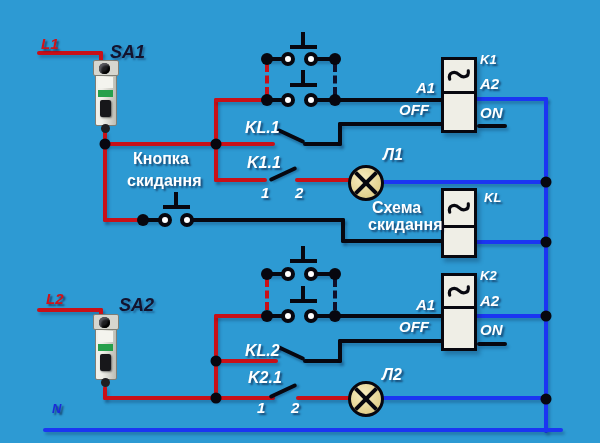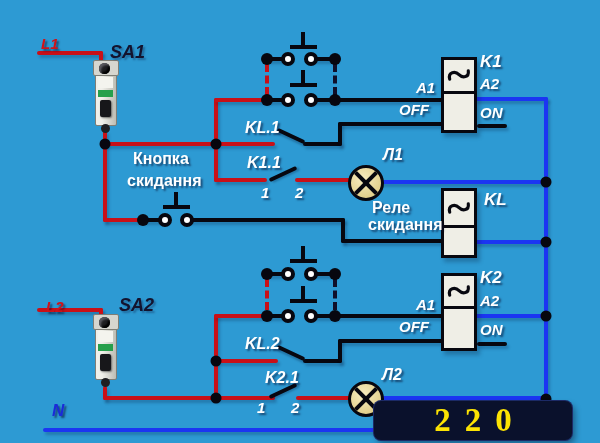--- a/index.html
+++ b/index.html
@@ -40,21 +40,21 @@
   .brk .screw-t{position:absolute;left:9px;top:3px;width:11px;height:11px;border-radius:50%;background:#1f1f22;box-shadow:inset 2px 2px 2px #5a5a60,inset -2px -2px 2px #000}
   .brk .body{position:absolute;left:5px;top:13px;width:20px;height:51px;background:linear-gradient(90deg,#f0f0ea 30%,#bdbdb4);border:1px solid #7e7e76;border-radius:2px}
   .brk .tag{position:absolute;left:8px;top:17px;width:15px;height:11px;background:#f4f4ee}
   .brk .band{position:absolute;left:8px;top:30px;width:15px;height:7px;background:#27a04c}
   .brk .lever{position:absolute;left:10px;top:40px;width:11px;height:17px;background:#17171a;border-radius:2px;box-shadow:1px 1px 2px rgba(0,0,0,.5)}
   .brk .screw-b{position:absolute;left:11px;top:64px;width:9px;height:9px;border-radius:50%;background:#1f1f22}
   
   .lbl{position:absolute;font-weight:bold;font-style:italic;color:#fff;white-space:nowrap;z-index:3;
        text-shadow:2px 2px 2px rgba(5,8,40,.55);font-size:16px}
   .up{font-style:normal}
-  .s15{font-size:15px}.s17{font-size:17px}.s18{font-size:18px}
+  .s15{font-size:15px}.s17{font-size:13px}.s18{font-size:18px}
   .navy{color:#13132e;text-shadow:2px 2px 2px rgba(10,20,60,.35)}
   .redtxt{color:#d01218}
   .blutxt{color:#1b2bd8}
   .title{position:absolute;left:0;right:0;top:3px;text-align:center;color:#fff;font-weight:bold;
          font-size:20px;z-index:3;text-shadow:2px 2px 2px rgba(5,8,40,.4)}
   
   .badge{position:absolute;left:374px;top:401px;width:198px;height:39px;background:#0a112c;
          border-radius:7px;z-index:4;display:flex;align-items:center;justify-content:center;
          box-shadow:0 0 0 1px #1c2a66, 3px 4px 6px rgba(0,0,20,.4)}
   .badge span{font-family:"Liberation Serif","DejaVu Serif",serif;font-weight:bold;font-size:33px;
@@ -226,36 +226,33 @@
   <div class="lbl" style="left:383px;top:146px">Л1</div>
   <div class="lbl s17" style="left:480px;top:52px">K1</div>
   <div class="lbl s15" style="left:416px;top:79px">A1</div>
   <div class="lbl s15" style="left:480px;top:75px">A2</div>
   <div class="lbl s15" style="left:399px;top:101px">OFF</div>
   <div class="lbl s15" style="left:480px;top:104px">ON</div>
 
   <div class="lbl up" style="left:133px;top:150px">Кнопка</div>
   <div class="lbl up" style="left:127px;top:172px">скидання</div>
 
-  <div class="lbl up" style="left:372px;top:199px">Реле</div>
+  <div class="lbl up" style="left:372px;top:199px">Схема</div>
   <div class="lbl up" style="left:368px;top:216px">скидання</div>
   <div class="lbl s17" style="left:484px;top:190px">KL</div>
 
-  <div class="lbl redtxt s15" style="left:46px;top:298px">L2</div>
+  <div class="lbl redtxt s15" style="left:46px;top:290px">L2</div>
   <div class="lbl navy s18" style="left:119px;top:295px">SA2</div>
-  <div class="lbl" style="left:245px;top:335px">KL.2</div>
-  <div class="lbl" style="left:265px;top:369px">K2.1</div>
+  <div class="lbl" style="left:245px;top:342px">KL.2</div>
+  <div class="lbl" style="left:248px;top:369px">K2.1</div>
   <div class="lbl s15" style="left:257px;top:399px">1</div>
   <div class="lbl s15" style="left:291px;top:399px">2</div>
   <div class="lbl" style="left:382px;top:366px">Л2</div>
   <div class="lbl s17" style="left:480px;top:268px">K2</div>
   <div class="lbl s15" style="left:416px;top:296px">A1</div>
   <div class="lbl s15" style="left:480px;top:292px">A2</div>
   <div class="lbl s15" style="left:399px;top:318px">OFF</div>
   <div class="lbl s15" style="left:480px;top:321px">ON</div>
 
   <div class="lbl blutxt s17" style="left:52px;top:401px">N</div>
 
-  <div class="badge">
-    <span>220</span>
-  </div>
 
 </div>
 
 </body></html>

